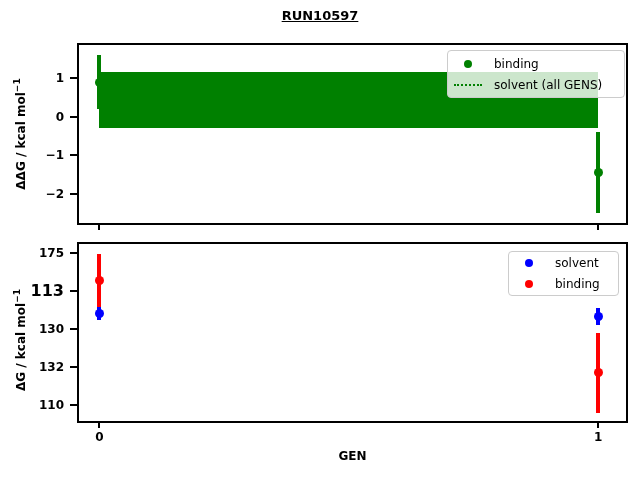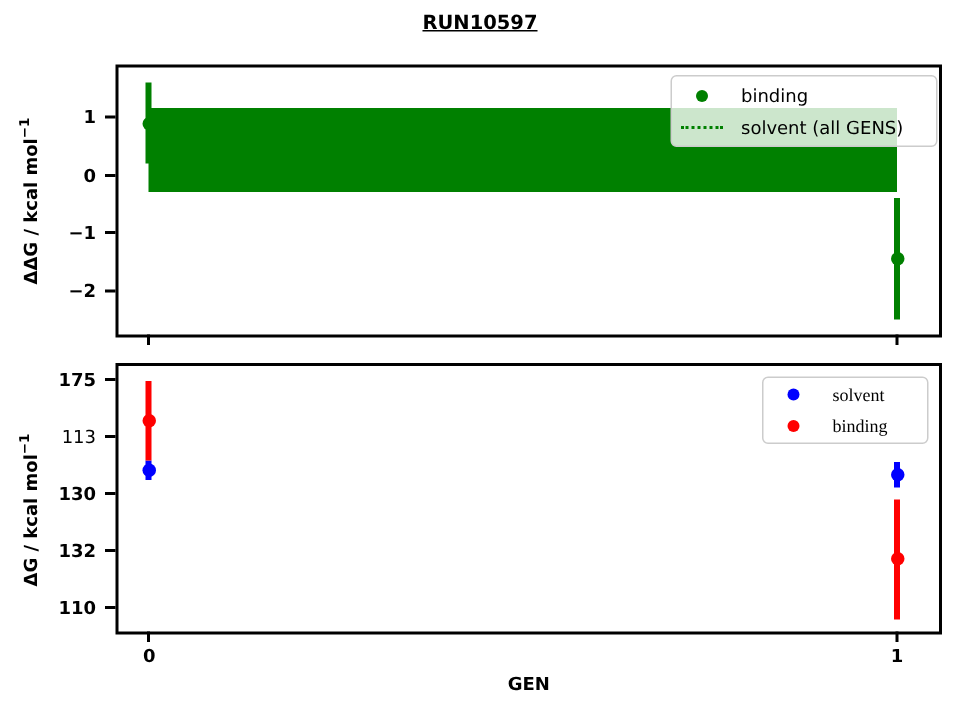--- a/index.html
+++ b/index.html
@@ -25,21 +25,21 @@
   .ylabel sup{font-size:9px;}
   .xlabel{
     position:absolute;left:77px;top:449px;width:551px;text-align:center;
     font-size:12px;font-weight:bold;
   }
   .legend{
     position:absolute;background:rgba(255,255,255,0.8);border:1px solid #cccccc;
     border-radius:4px;z-index:5;display:flex;flex-direction:column;justify-content:center;
   }
   #legend-0{left:368px;top:5px;width:176px;height:46px;}
-  #legend-1{left:429px;top:7px;width:109px;height:43px;font-family:Liberation Serif, serif;}
+  #legend-1{left:429px;top:7px;width:109px;height:43px;}
   .legend-row{display:flex;align-items:center;height:21px;}
   .sample{width:28px;margin-left:6px;display:flex;align-items:center;justify-content:center;flex:none;}
   .dot{width:8px;height:8px;border-radius:50%;}
   .dotted-line{width:28px;height:0;border-top:2px dotted #008000;}
   .legend-label{margin-left:12px;font-size:12px;white-space:nowrap;}
 </style>
 </head>
 <body>
 
 <div id="figure">
@@ -94,21 +94,21 @@
       <div class="legend-row">
         <span class="sample">
             <span class="dot" id="swatch-complex" style="background: rgb(255, 0, 0);"></span>
           </span>
         <span class="legend-label">binding</span>
       </div>
     </div>
   <div style="position: absolute; left: -9px; top: 8.09636px; width: 7px; height: 2px; background: rgb(0, 0, 0);"></div>
       <div style="position: absolute; left: -51px; top: 2.09636px; width: 36px; text-align: right; font-size: 12px; font-weight: bold; line-height: 14px;">175</div>
       <div style="position: absolute; left: -9px; top: 45.9979px; width: 7px; height: 2px; background: rgb(0, 0, 0);"></div>
-      <div style="position: absolute; left: -51px; top: 39.9979px; width: 36px; text-align: right; font-size: 12px; font-weight: normal; line-height: 14px;">113</div>
+      <div style="position: absolute; left: -51px; top: 39.9979px; width: 36px; text-align: right; font-size: 16px; font-weight: bold; line-height: 14px;">113</div>
       <div style="position: absolute; left: -9px; top: 83.8994px; width: 7px; height: 2px; background: rgb(0, 0, 0);"></div>
       <div style="position: absolute; left: -51px; top: 77.8994px; width: 36px; text-align: right; font-size: 12px; font-weight: bold; line-height: 14px;">130</div>
       <div style="position: absolute; left: -9px; top: 121.801px; width: 7px; height: 2px; background: rgb(0, 0, 0);"></div>
       <div style="position: absolute; left: -51px; top: 115.801px; width: 36px; text-align: right; font-size: 12px; font-weight: bold; line-height: 14px;">132</div>
       <div style="position: absolute; left: -9px; top: 159.702px; width: 7px; height: 2px; background: rgb(0, 0, 0);"></div>
       <div style="position: absolute; left: -51px; top: 153.702px; width: 36px; text-align: right; font-size: 12px; font-weight: bold; line-height: 14px;">110</div>
       <div style="position: absolute; left: 19.4439px; top: 177px; width: 2px; height: 7px; background: rgb(0, 0, 0);"></div>
       <div style="position: absolute; left: 8.44394px; top: 186px; width: 24px; text-align: center; font-size: 12px; font-weight: bold; line-height: 14px;">0</div>
       <div style="position: absolute; left: 518.077px; top: 177px; width: 2px; height: 7px; background: rgb(0, 0, 0);"></div>
       <div style="position: absolute; left: 507.077px; top: 186px; width: 24px; text-align: center; font-size: 12px; font-weight: bold; line-height: 14px;">1</div>

